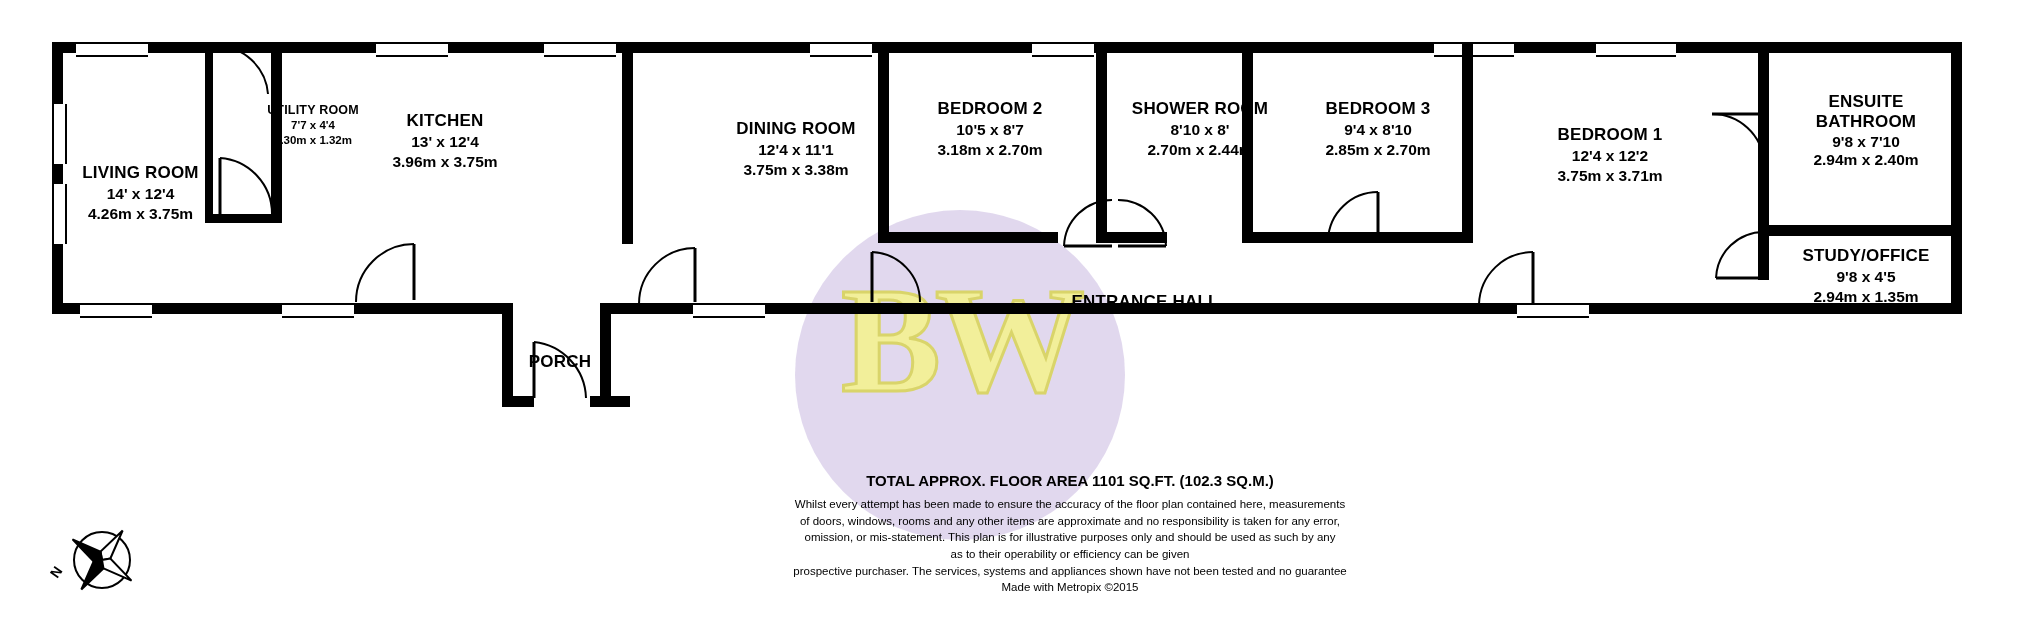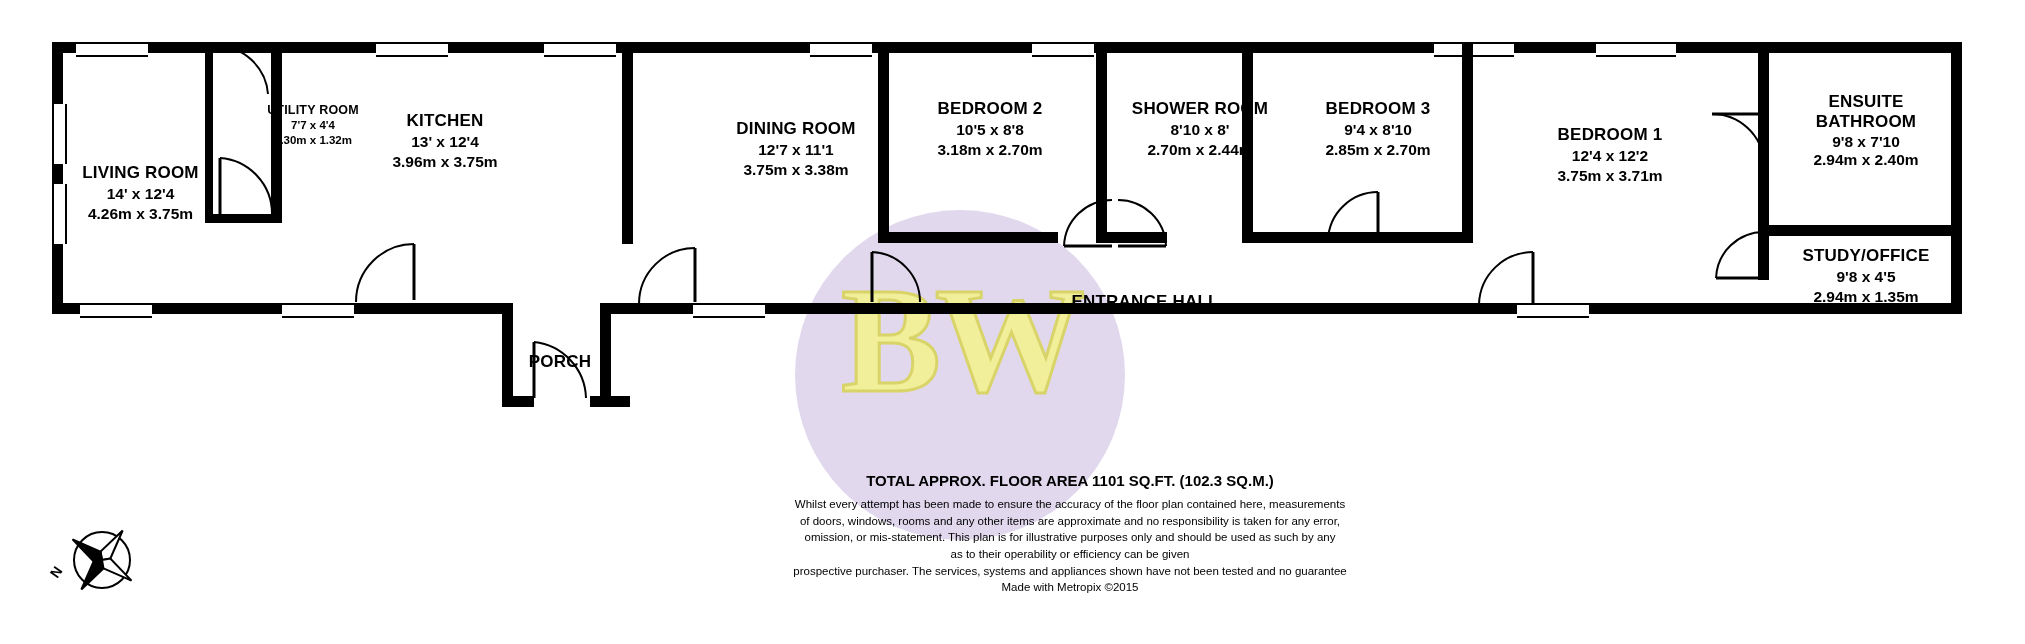--- a/index.html
+++ b/index.html
@@ -280,27 +280,27 @@
   </div>
 
   <div class="room" style="left:335px; top:110px; width:220px;">
     <div class="rname">KITCHEN</div>
     <div class="rdim">13' x 12'4</div>
     <div class="rdim">3.96m x 3.75m</div>
   </div>
 
   <div class="room" style="left:688px; top:118px; width:216px;">
     <div class="rname">DINING ROOM</div>
-    <div class="rdim">12'7 x 11'1</div>
+    <div class="rdim">12'4 x 11'1</div>
     <div class="rdim">3.75m x 3.38m</div>
   </div>
 
   <div class="room" style="left:890px; top:98px; width:200px;">
     <div class="rname">BEDROOM 2</div>
-    <div class="rdim">10'5 x 8'8</div>
+    <div class="rdim">10'5 x 8'7</div>
     <div class="rdim">3.18m x 2.70m</div>
   </div>
 
   <div class="room" style="left:1110px; top:98px; width:180px;">
     <div class="rname">SHOWER ROOM</div>
     <div class="rdim">8'10 x 8'</div>
     <div class="rdim">2.70m x 2.44m</div>
   </div>
 
   <div class="room" style="left:1278px; top:98px; width:200px;">

